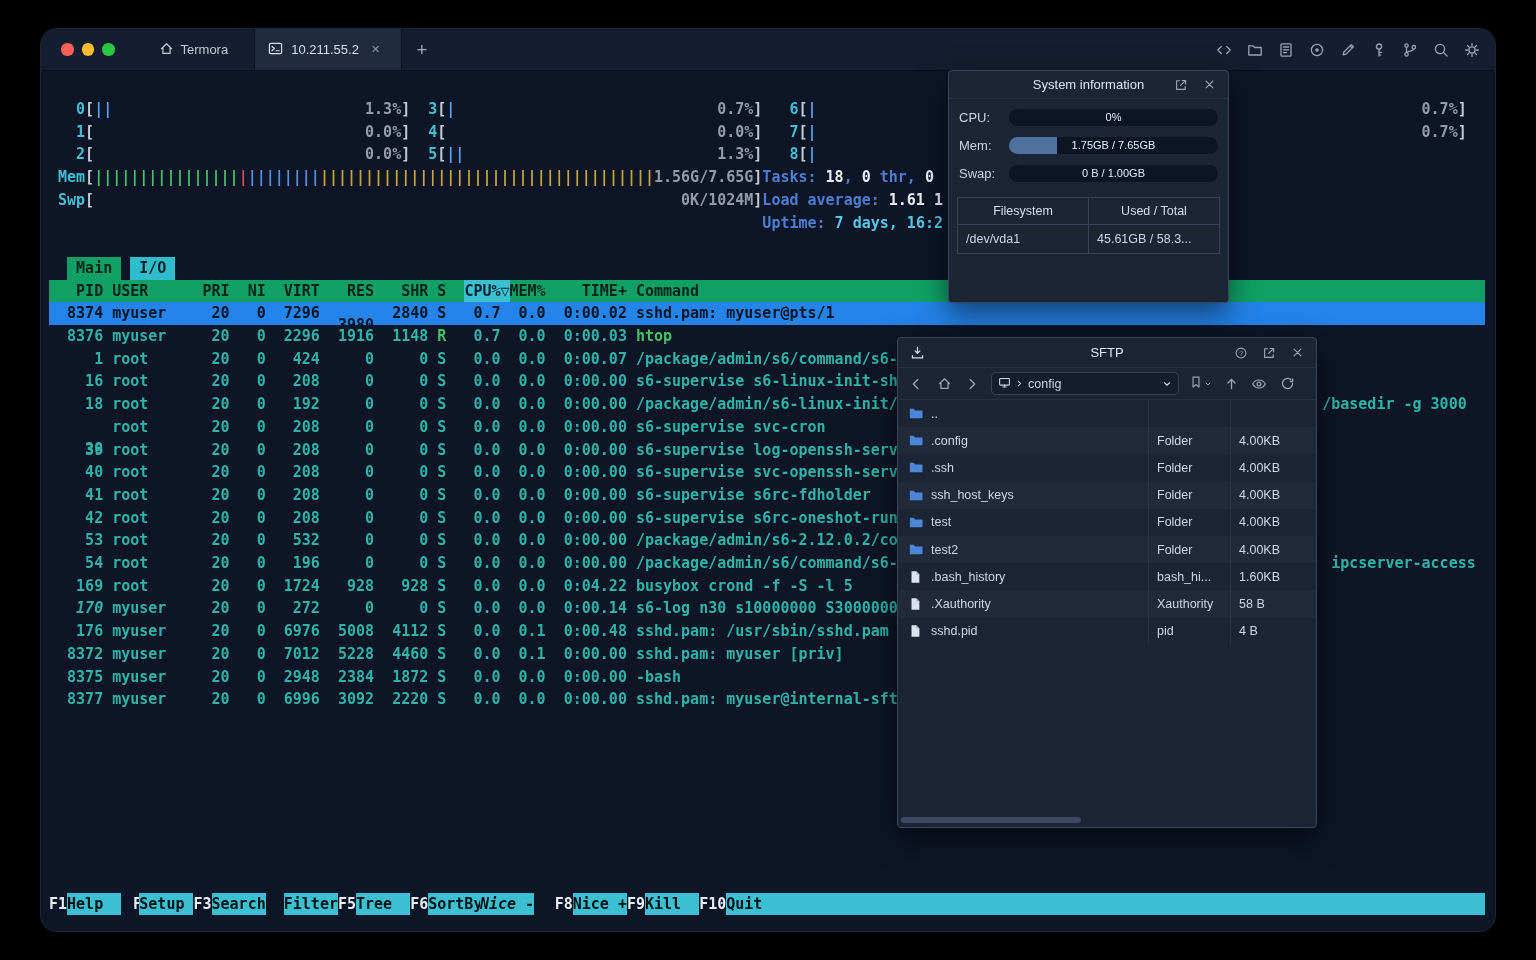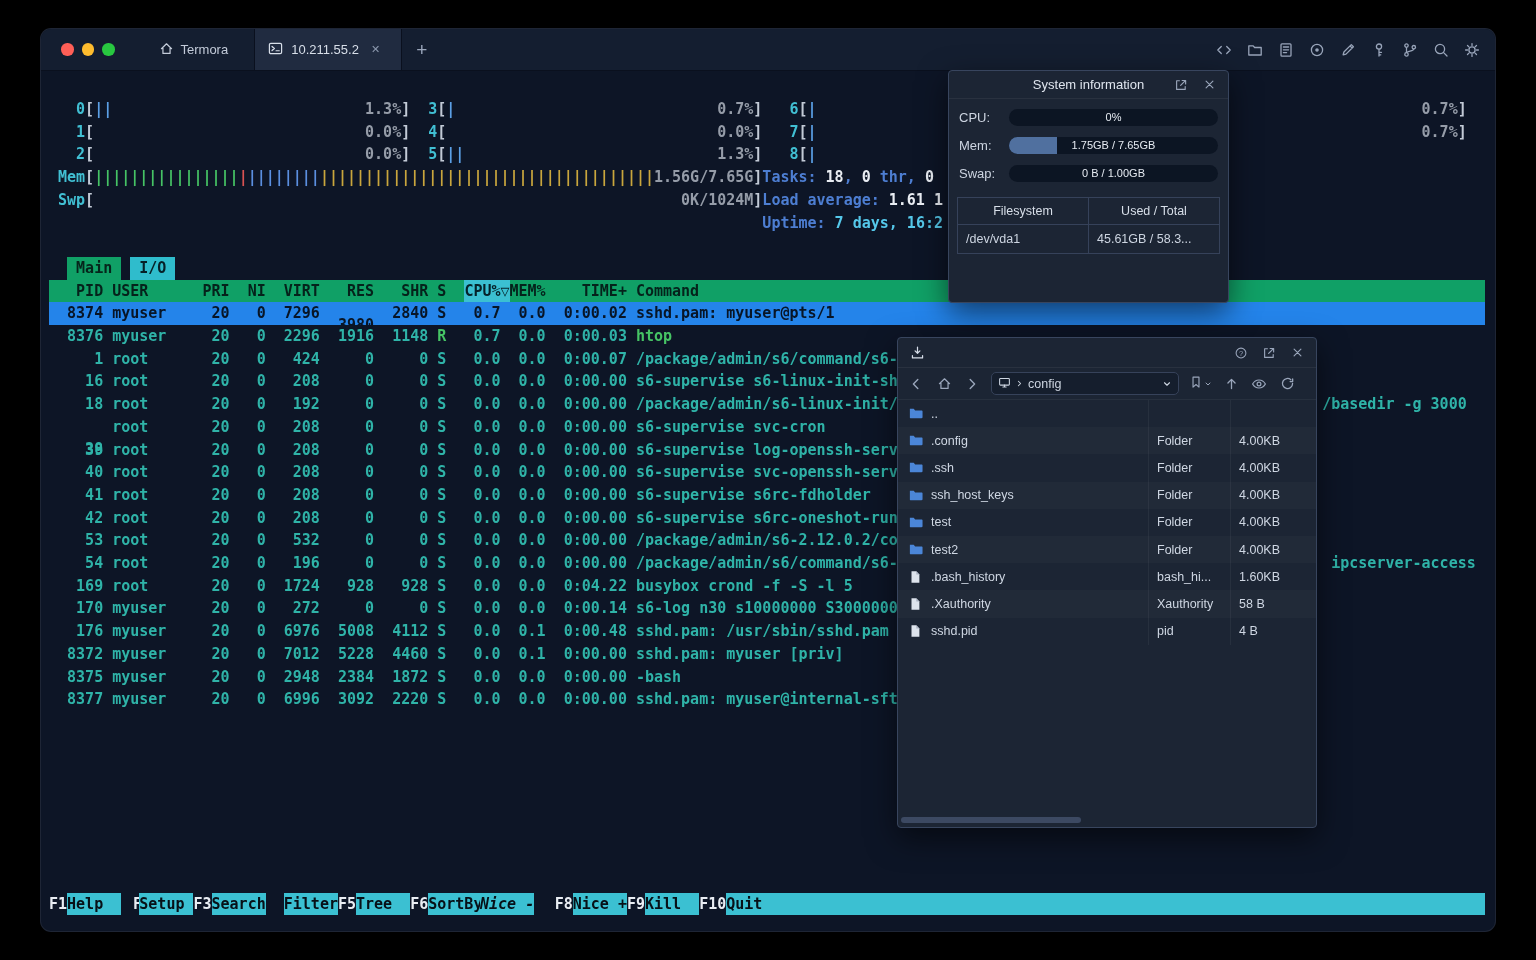--- a/index.html
+++ b/index.html
@@ -1,21 +1,21 @@
 <!DOCTYPE html>
 <html><head>
 <meta charset="utf-8">
 <style>
   *{margin:0;padding:0;box-sizing:border-box}
   html,body{width:1536px;height:960px;background:#000;font-family:"Liberation Sans",sans-serif;overflow:hidden}
   .screen{position:relative;width:1536px;height:960px;background:#000}
 
   
   .window{position:absolute;left:40px;top:28px;width:1456px;height:904px;background:#0d1526;
-    border-radius:11px;border:1px solid rgba(255,255,255,.07);overflow:hidden}
+    border-radius:17px;border:1px solid rgba(255,255,255,.07);overflow:hidden}
   .chrome{position:absolute;top:0;left:0;right:0;height:42px;background:#141e30;
     border-bottom:1px solid #0a101e;display:flex;align-items:stretch}
   .lights{display:flex;gap:8px;align-items:center;padding:0 18px 0 20px}
   .light{width:12.5px;height:12.5px;border-radius:50%}
   .l-red{background:#ff5f57}.l-yellow{background:#febc2e}.l-green{background:#28c840}
   .tab-home{display:flex;align-items:center;gap:7px;color:#c3cbd9;font-size:13px;padding:0 26px;height:100%}
   .tab-active{display:flex;align-items:center;gap:8px;background:#202b40;height:100%;padding:0 13px;
     color:#d8dfe9;font-size:13px;border-left:1px solid #0a101e;border-right:1px solid #0a101e;min-width:148px}
   .tab-close{color:#8b98ad;font-size:11px;margin-left:4px;cursor:default}
   .new-tab{display:flex;align-items:center;color:#9aa6bb;font-size:19px;padding:0 14px}
@@ -408,21 +408,21 @@
         <span class="ts pr" style="left: 170.54px; top: 503.7px;">20</span>
         <span class="ts pr" style="left: 215.69px; top: 503.7px;">0</span>
         <span class="ts pr" style="left: 242.78px; top: 503.7px;">1724</span>
         <span class="ts pr" style="left: 305.99px; top: 503.7px;">928</span>
         <span class="ts pr" style="left: 360.17px; top: 503.7px;">928</span>
         <span class="ts pr" style="left: 396.29px; top: 503.7px;">S</span>
         <span class="ts pr" style="left: 432.41px; top: 503.7px;">0.0</span>
         <span class="ts pr" style="left: 477.56px; top: 503.7px;">0.0</span>
         <span class="ts pr" style="left: 522.71px; top: 503.7px;">0:04.22</span>
         <span class="ts pr" style="left: 594.95px; top: 503.7px;">busybox crond -f -S -l 5</span>
-        <span class="ts pr" style="left: 35.09px; top: 526.4px;">170</span>
+        <span class="ts pr" style="left: 35.09px; top: 526.4px; font-style: italic;">170</span>
         <span class="ts pr" style="left: 71.21px; top: 526.4px;">myuser</span>
         <span class="ts pr" style="left: 170.54px; top: 526.4px;">20</span>
         <span class="ts pr" style="left: 215.69px; top: 526.4px;">0</span>
         <span class="ts pr" style="left: 251.81px; top: 526.4px;">272</span>
         <span class="ts pr" style="left: 324.05px; top: 526.4px;">0</span>
         <span class="ts pr" style="left: 378.23px; top: 526.4px;">0</span>
         <span class="ts pr" style="left: 396.29px; top: 526.4px;">S</span>
         <span class="ts pr" style="left: 432.41px; top: 526.4px;">0.0</span>
         <span class="ts pr" style="left: 477.56px; top: 526.4px;">0.0</span>
         <span class="ts pr" style="left: 522.71px; top: 526.4px;">0:00.14</span>
@@ -550,20 +550,21 @@
       </div>
   </div>
 
   <div class="panel sftp">
     <div class="phead">
       <span class="ibtn">
           <svg width="15" height="15" viewBox="0 0 16 16" fill="none" stroke="currentColor" stroke-width="1.3" stroke-linecap="round" stroke-linejoin="round">
             <path d="M8 2.2v6.6M5.4 6.2L8 8.8l2.6-2.6M2.6 11.2v2.6h10.8v-2.6"></path>
           </svg>
         </span>
+      <span class="ptitle">SFTP</span>
       <span class="picons">
         <span class="ibtn">
             <svg width="14" height="14" viewBox="0 0 16 16" fill="none" stroke="currentColor" stroke-width="1.2">
               <circle cx="8" cy="8" r="5.6"></circle>
               <text x="8" y="11" text-anchor="middle" font-size="8.5" fill="currentColor" stroke="none" font-family="Liberation Sans, sans-serif">?</text>
             </svg>
           </span>
         <span class="ibtn">
             <svg width="14" height="14" viewBox="0 0 16 16" fill="none" stroke="currentColor" stroke-width="1.3" stroke-linecap="round" stroke-linejoin="round">
               <path d="M6.2 3.2H3v9.8h9.8V9.8M9.3 2.8h4v4M13 3.1L7.6 8.5"></path>

